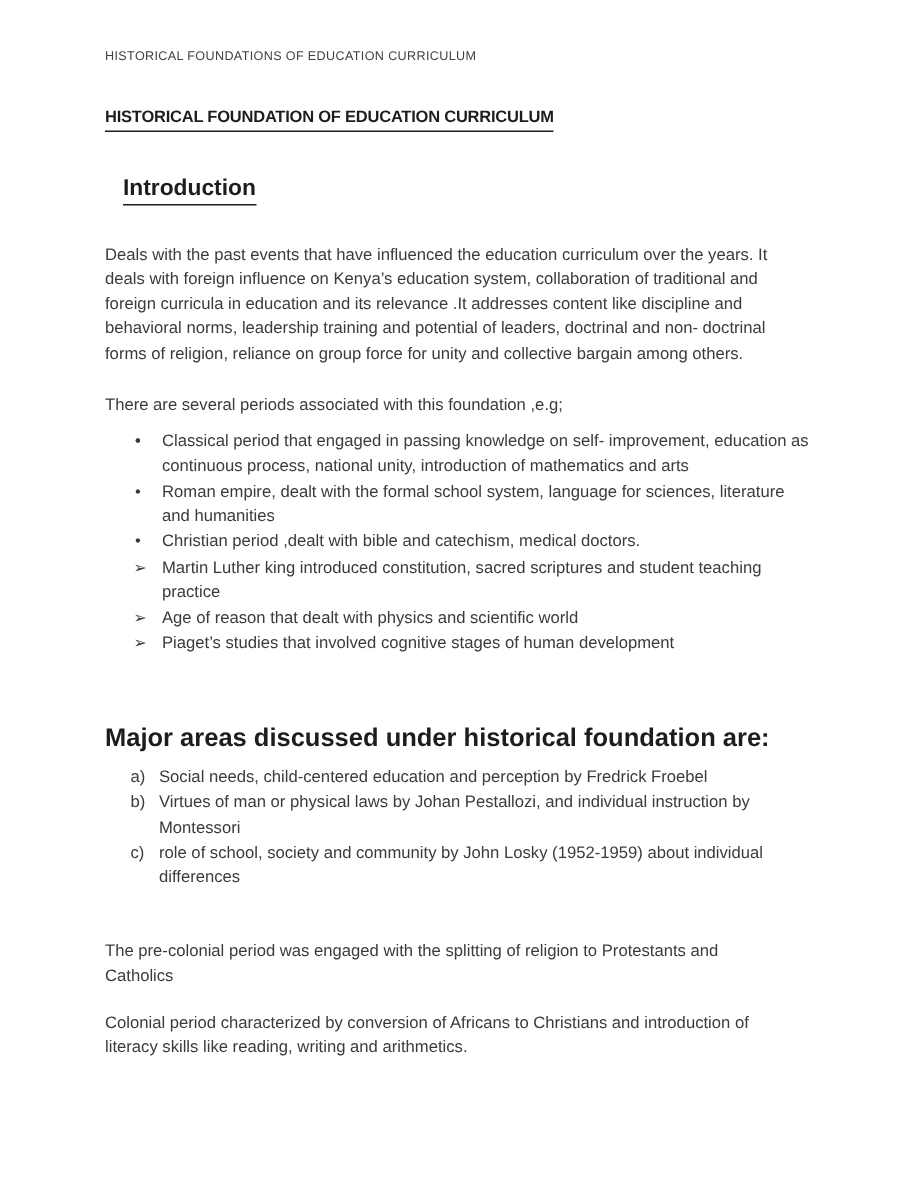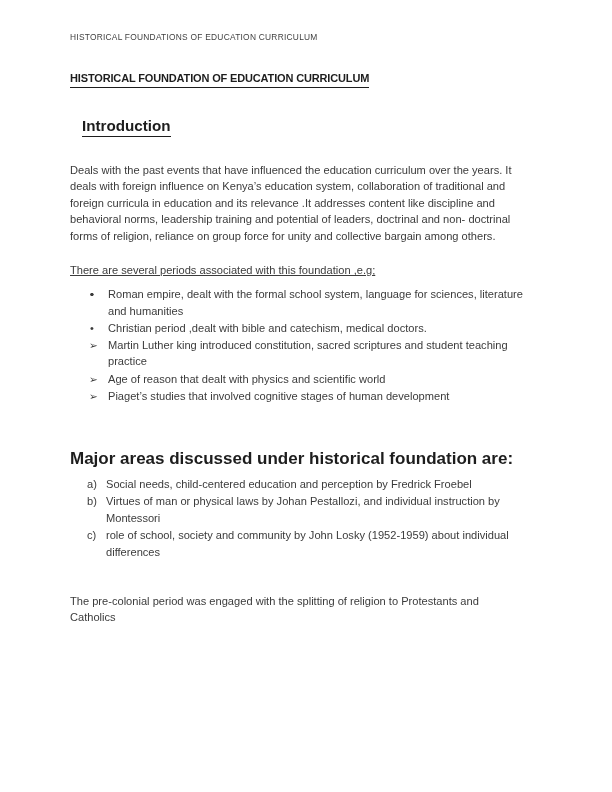--- a/index.html
+++ b/index.html
@@ -59,21 +59,20 @@
     line-height: 16.6px;
     margin: 0 0 14px 0;
     color: #3b3b3b;
     max-width: 452px;
   }
   p.lead-in {
     font-size: 11.1px;
     line-height: 16.6px;
     margin: 18px 0 7px 0;
     color: #3b3b3b;
-    text-decoration: underline;
   }
   .bold-lead {
     font-size: 17px;
     line-height: 16.6px;
     font-weight: bold;
     color: #1d1d1d;
     margin: 0 0 9px 0;
   }
   ul.marker-list, ol.alpha-list {
     list-style: none;
@@ -135,20 +134,21 @@
   <p class="body-text">Deals with the past events that have influenced the education curriculum over the years. It deals with foreign influence on Kenya’s education system, collaboration of traditional and foreign curricula in education and its relevance .It addresses content like discipline and behavioral norms, leadership training and potential of leaders, doctrinal and non- doctrinal forms of religion, reliance on group force for unity and collective bargain among others.</p>
 
   <p class="lead-in">There are several periods associated with this foundation ,e.g;</p>
 
   <ul class="marker-list">
     <li>
       <span class="marker dot">•</span>
     </li>
     <li>
       <span class="marker dot">•</span>
+      <span>Classical period that engaged in passing knowledge on self- improvement, education as continuous process, national unity, introduction of mathematics and arts</span>
     </li>
     <li>
       <span class="marker dot">•</span>
       <span>Roman empire, dealt with the formal school system, language for sciences, literature and humanities</span>
     </li>
     <li>
       <span class="marker dot">•</span>
       <span>Christian period ,dealt with bible and catechism, medical doctors.</span>
     </li>
     <li>
@@ -181,15 +181,16 @@
     <li>
       <span class="marker">c)</span>
       <span>role of school, society and community by John Losky (1952-1959) about individual differences</span>
     </li>
   </ol>
 
   <div class="gap-med"></div>
 
   <div class="trailing-paras">
     <p class="body-text">The pre-colonial period was engaged with the splitting of religion to Protestants and Catholics</p>
+    <p class="body-text">Colonial period characterized by conversion of Africans to Christians and introduction of literacy skills like reading, writing and arithmetics.</p>
   </div>
 
 </div>
 
 </body></html>

